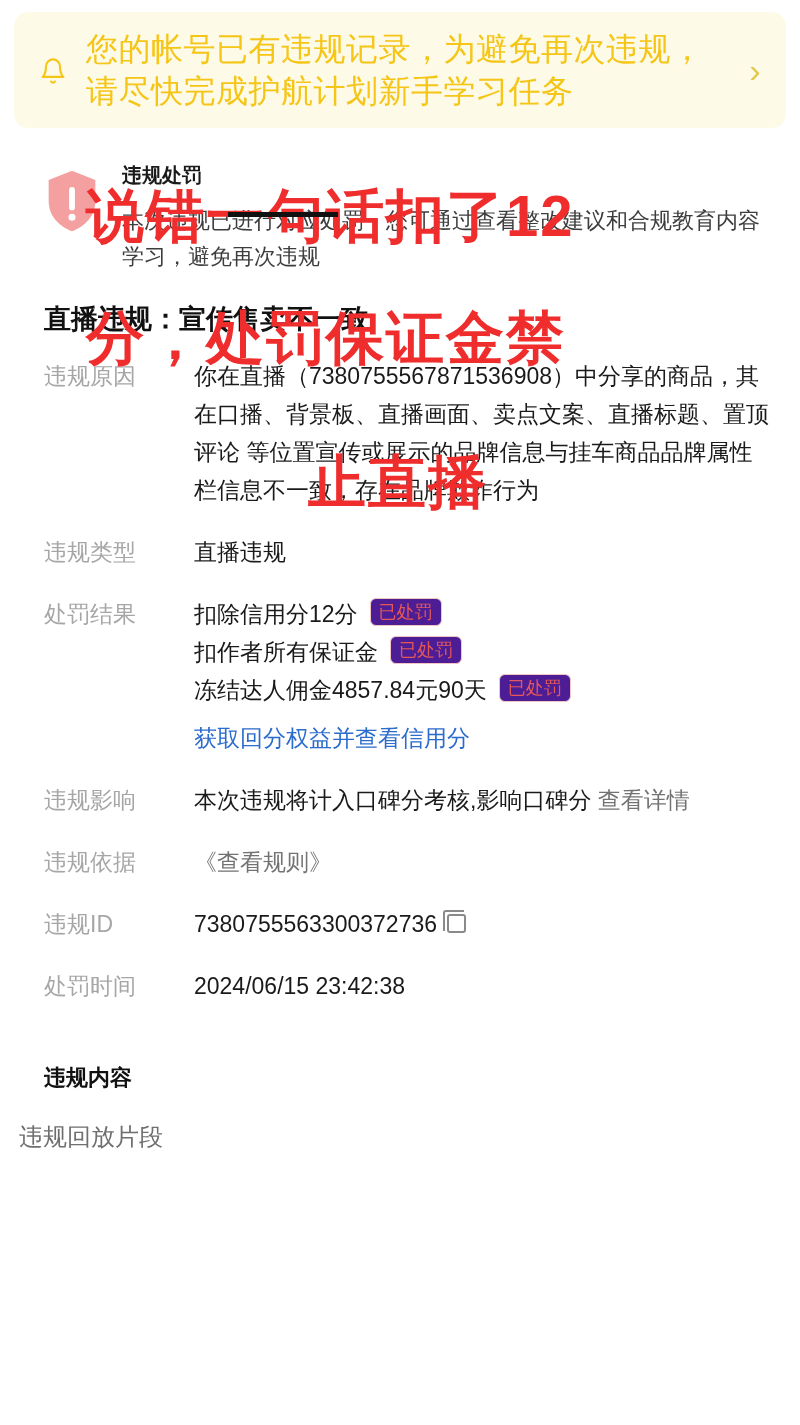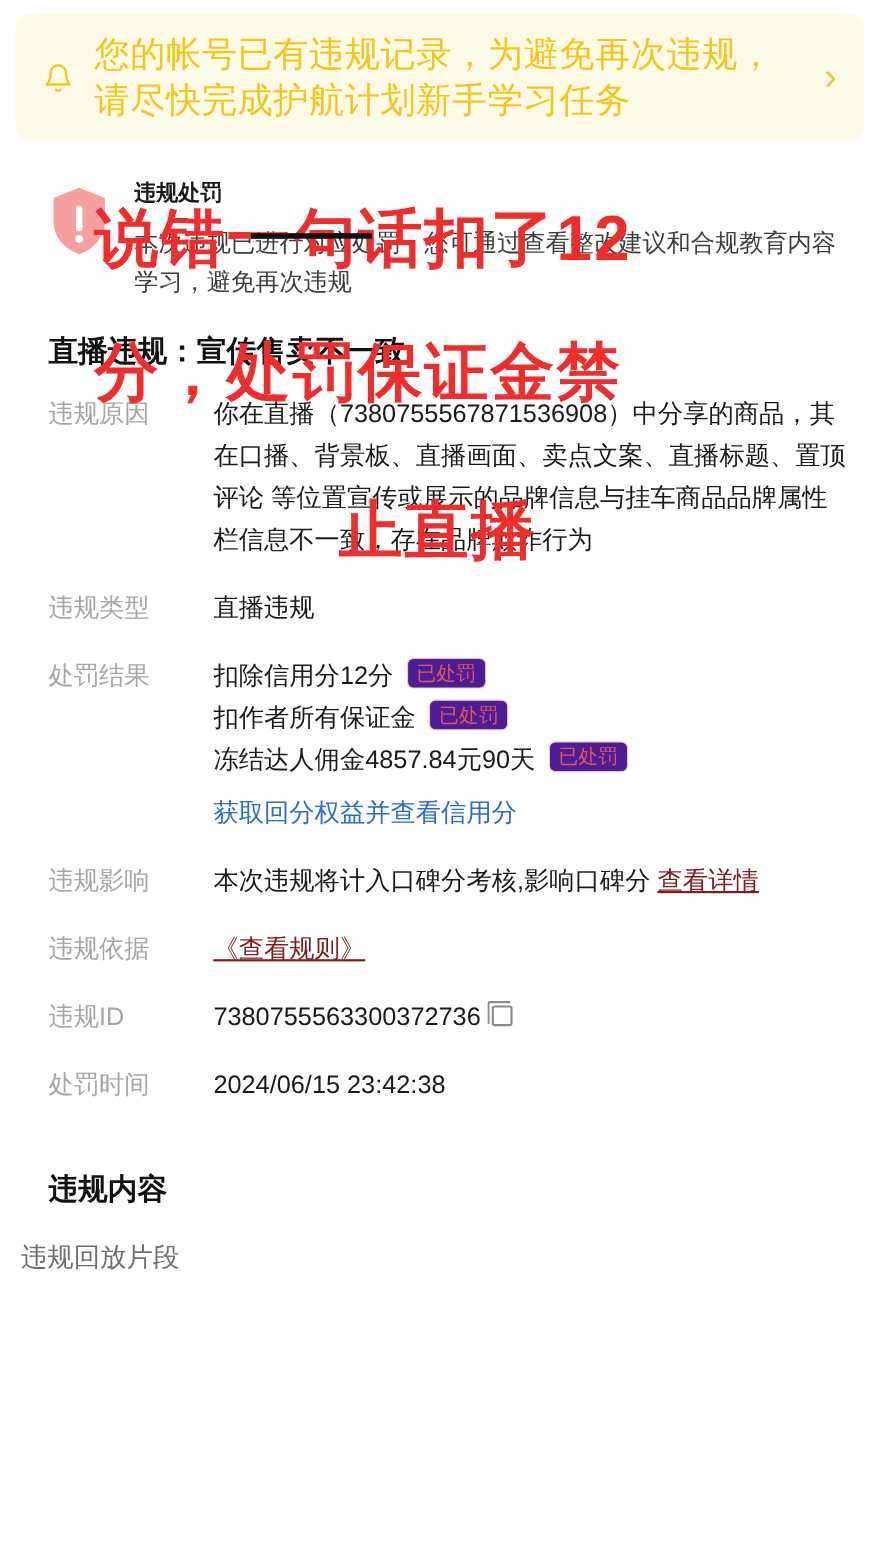--- a/index.html
+++ b/index.html
@@ -109,21 +109,21 @@
     font-size: 18px;
     line-height: 26px;
     padding: 0 8px;
     margin-left: 12px;
     vertical-align: 4px;
   }
   .link {
     color: #2b6ccc;
     font-size: 23px;
   }
-  .link-blue { color: #7f1d1d; text-decoration: underline; }
+  .link-blue { color: #737373; }
   .copy-icon {
     display: inline-block;
     width: 19px; height: 19px;
     border: 2px solid #8a8a8a;
     border-radius: 3px;
     position: relative;
     margin-left: 10px;
     vertical-align: -1px;
   }
   .copy-icon::after {
@@ -133,21 +133,21 @@
     width: 19px; height: 19px;
     border: 2px solid #8a8a8a;
     border-right: none;
     border-bottom: none;
     border-radius: 3px 0 0 0;
   }
 
   
   .bottom-title {
     padding: 34px 44px 0 44px;
-    font-size: 27px;
+    font-size: 22px;
     font-weight: bold;
     color: #111;
   }
   .bottom-sub {
     padding: 28px 44px 0 19px;
     font-size: 24px;
     color: #6f6f6f;
   }
 
   

